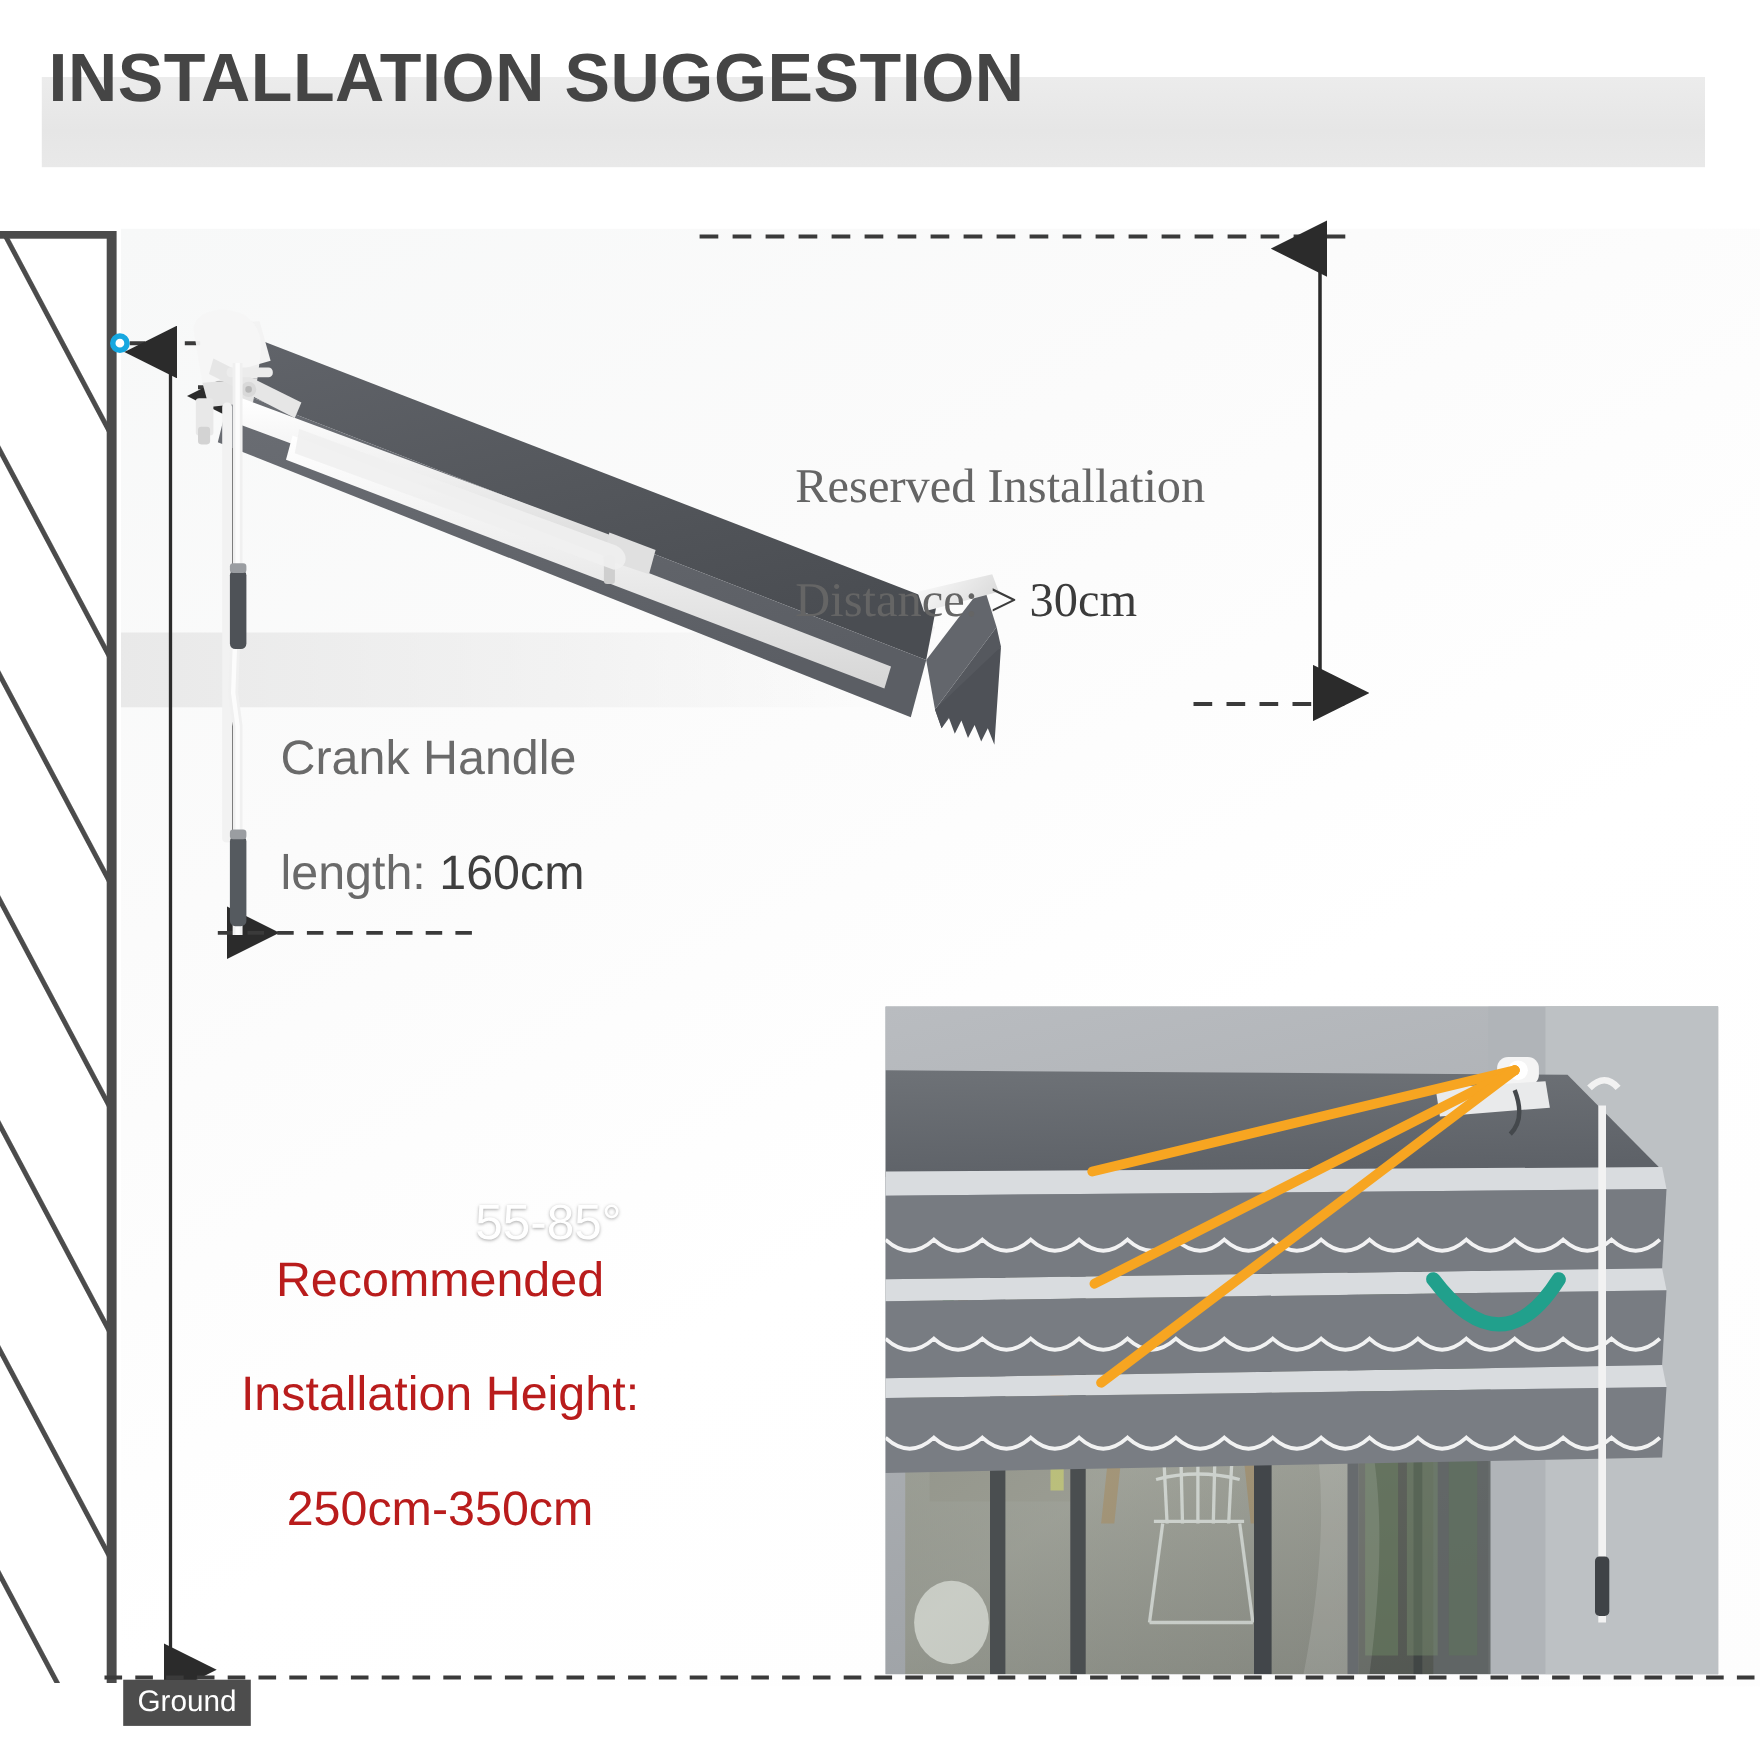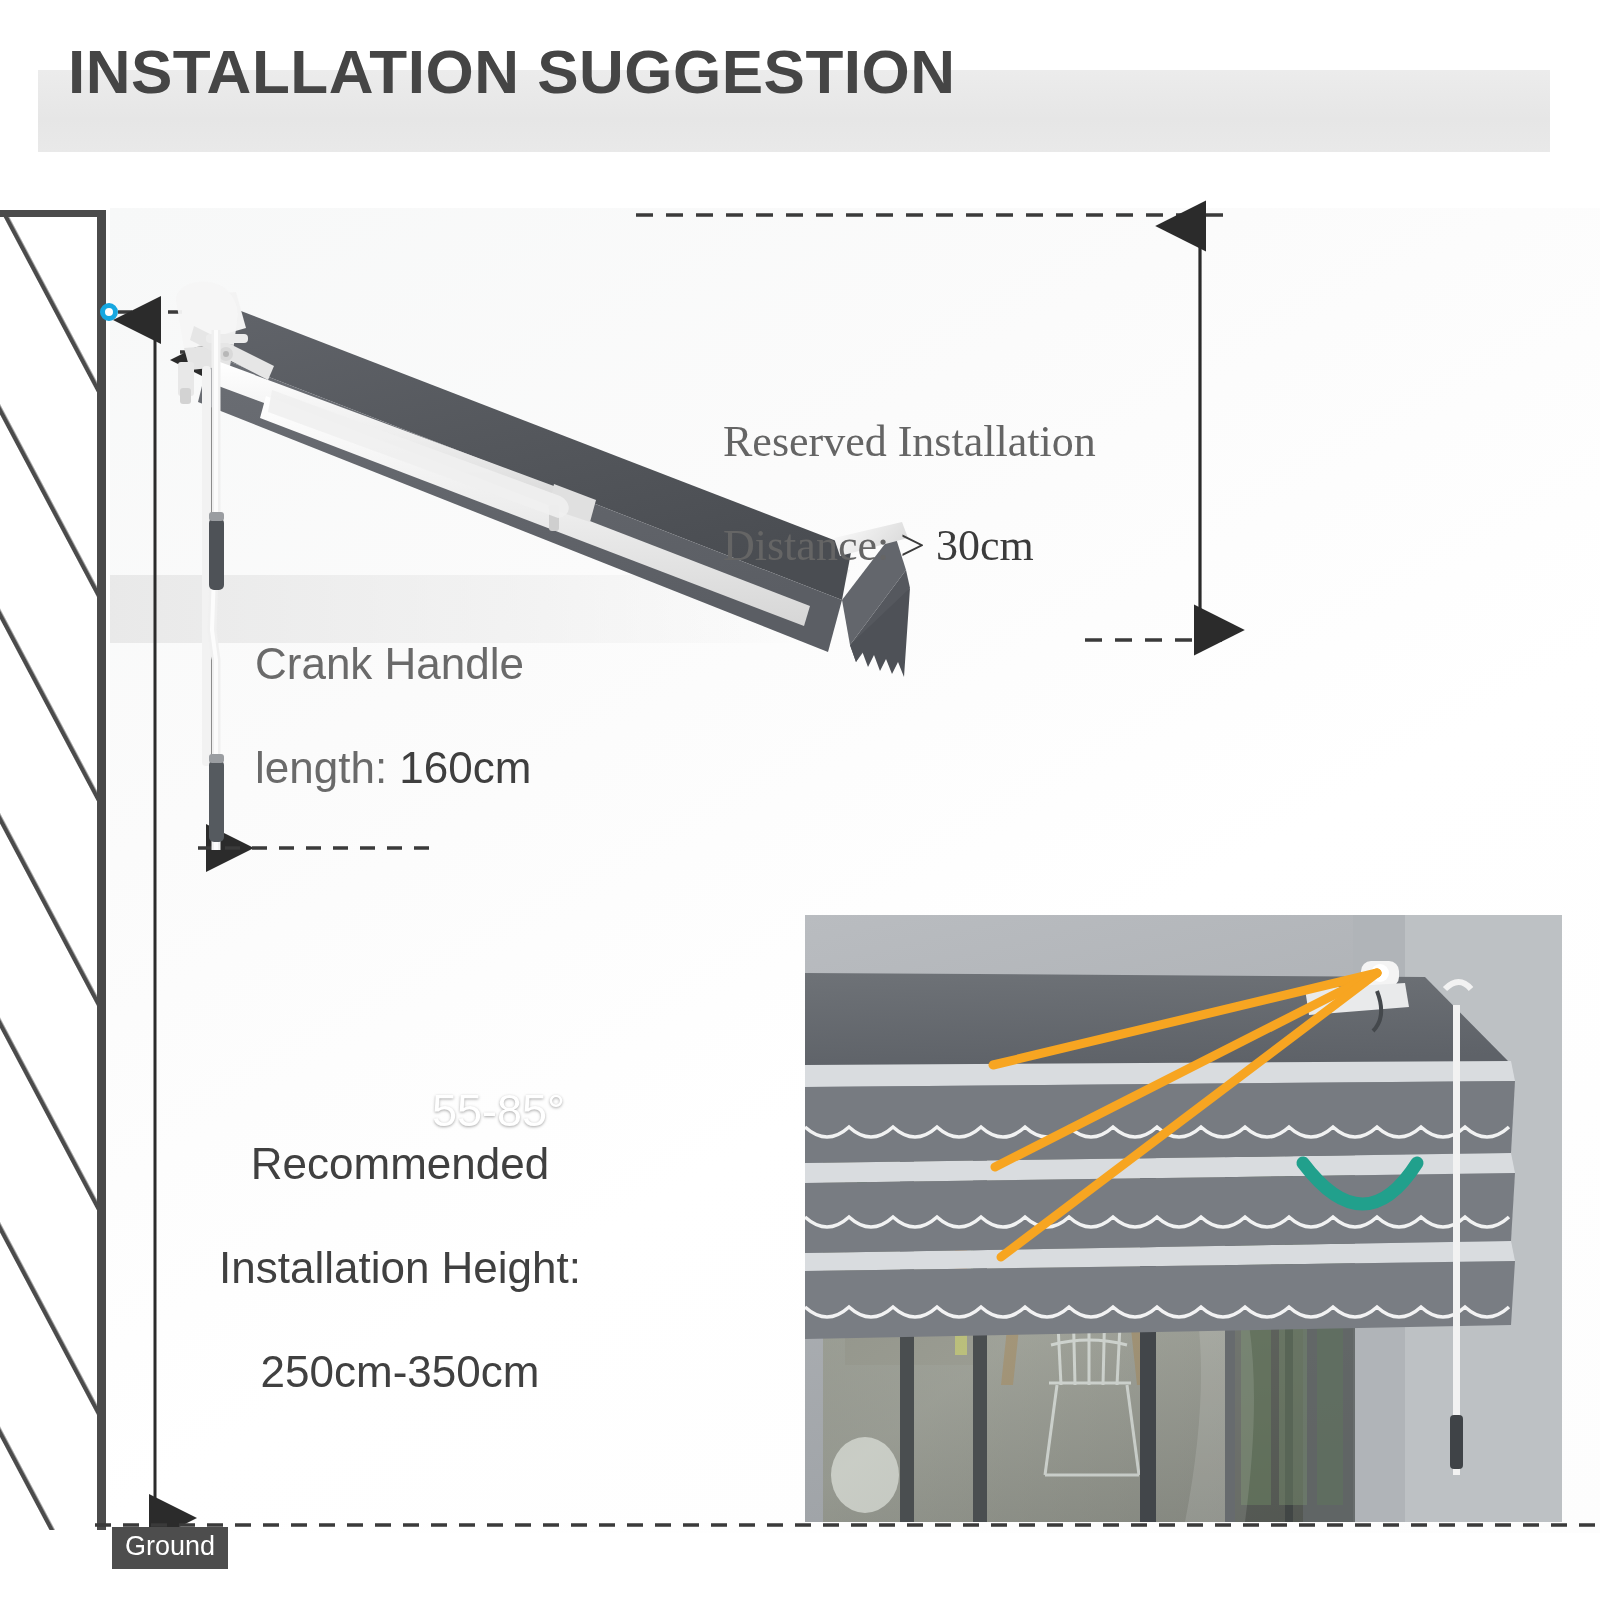--- a/index.html
+++ b/index.html
@@ -31,21 +31,20 @@
   .page-title {
     position: absolute;
     left: 44px;
     top: 36px;
     font-size: 62px;
     font-weight: bold;
     letter-spacing: 0.5px;
     color: #454545;
     font-family: "Liberation Sans", sans-serif;
     white-space: nowrap;
-    margin-left: 24px;
   }
 
   
   .diagram {
     position: absolute;
     left: 0;
     top: 200px;
     width: 1600px;
     height: 1400px;
   }
@@ -133,34 +132,34 @@
     top: 364px;
     font-size: 44px;
     color: #656565;
     font-family: Liberation Serif, serif;
   }
   .label-reserved .accent {
     color: #3b3b3b;
   }
   .label-crank {
     left: 255px;
-    top: 586px;
+    top: 612px;
     font-size: 44px;
     color: #6a6a6a;
   }
   .label-crank .accent {
     color: #3f3f3f;
   }
   .label-height {
     left: 150px;
     top: 1086px;
     width: 500px;
     text-align: center;
     font-size: 44px;
-    color: #404040;
+    color: #b91c1c;
   }
 
   
   .ground-badge {
     position: absolute;
     left: 112px;
     top: 1527px;
     background: #4d4d4d;
     color: #ffffff;
     font-size: 27px;

